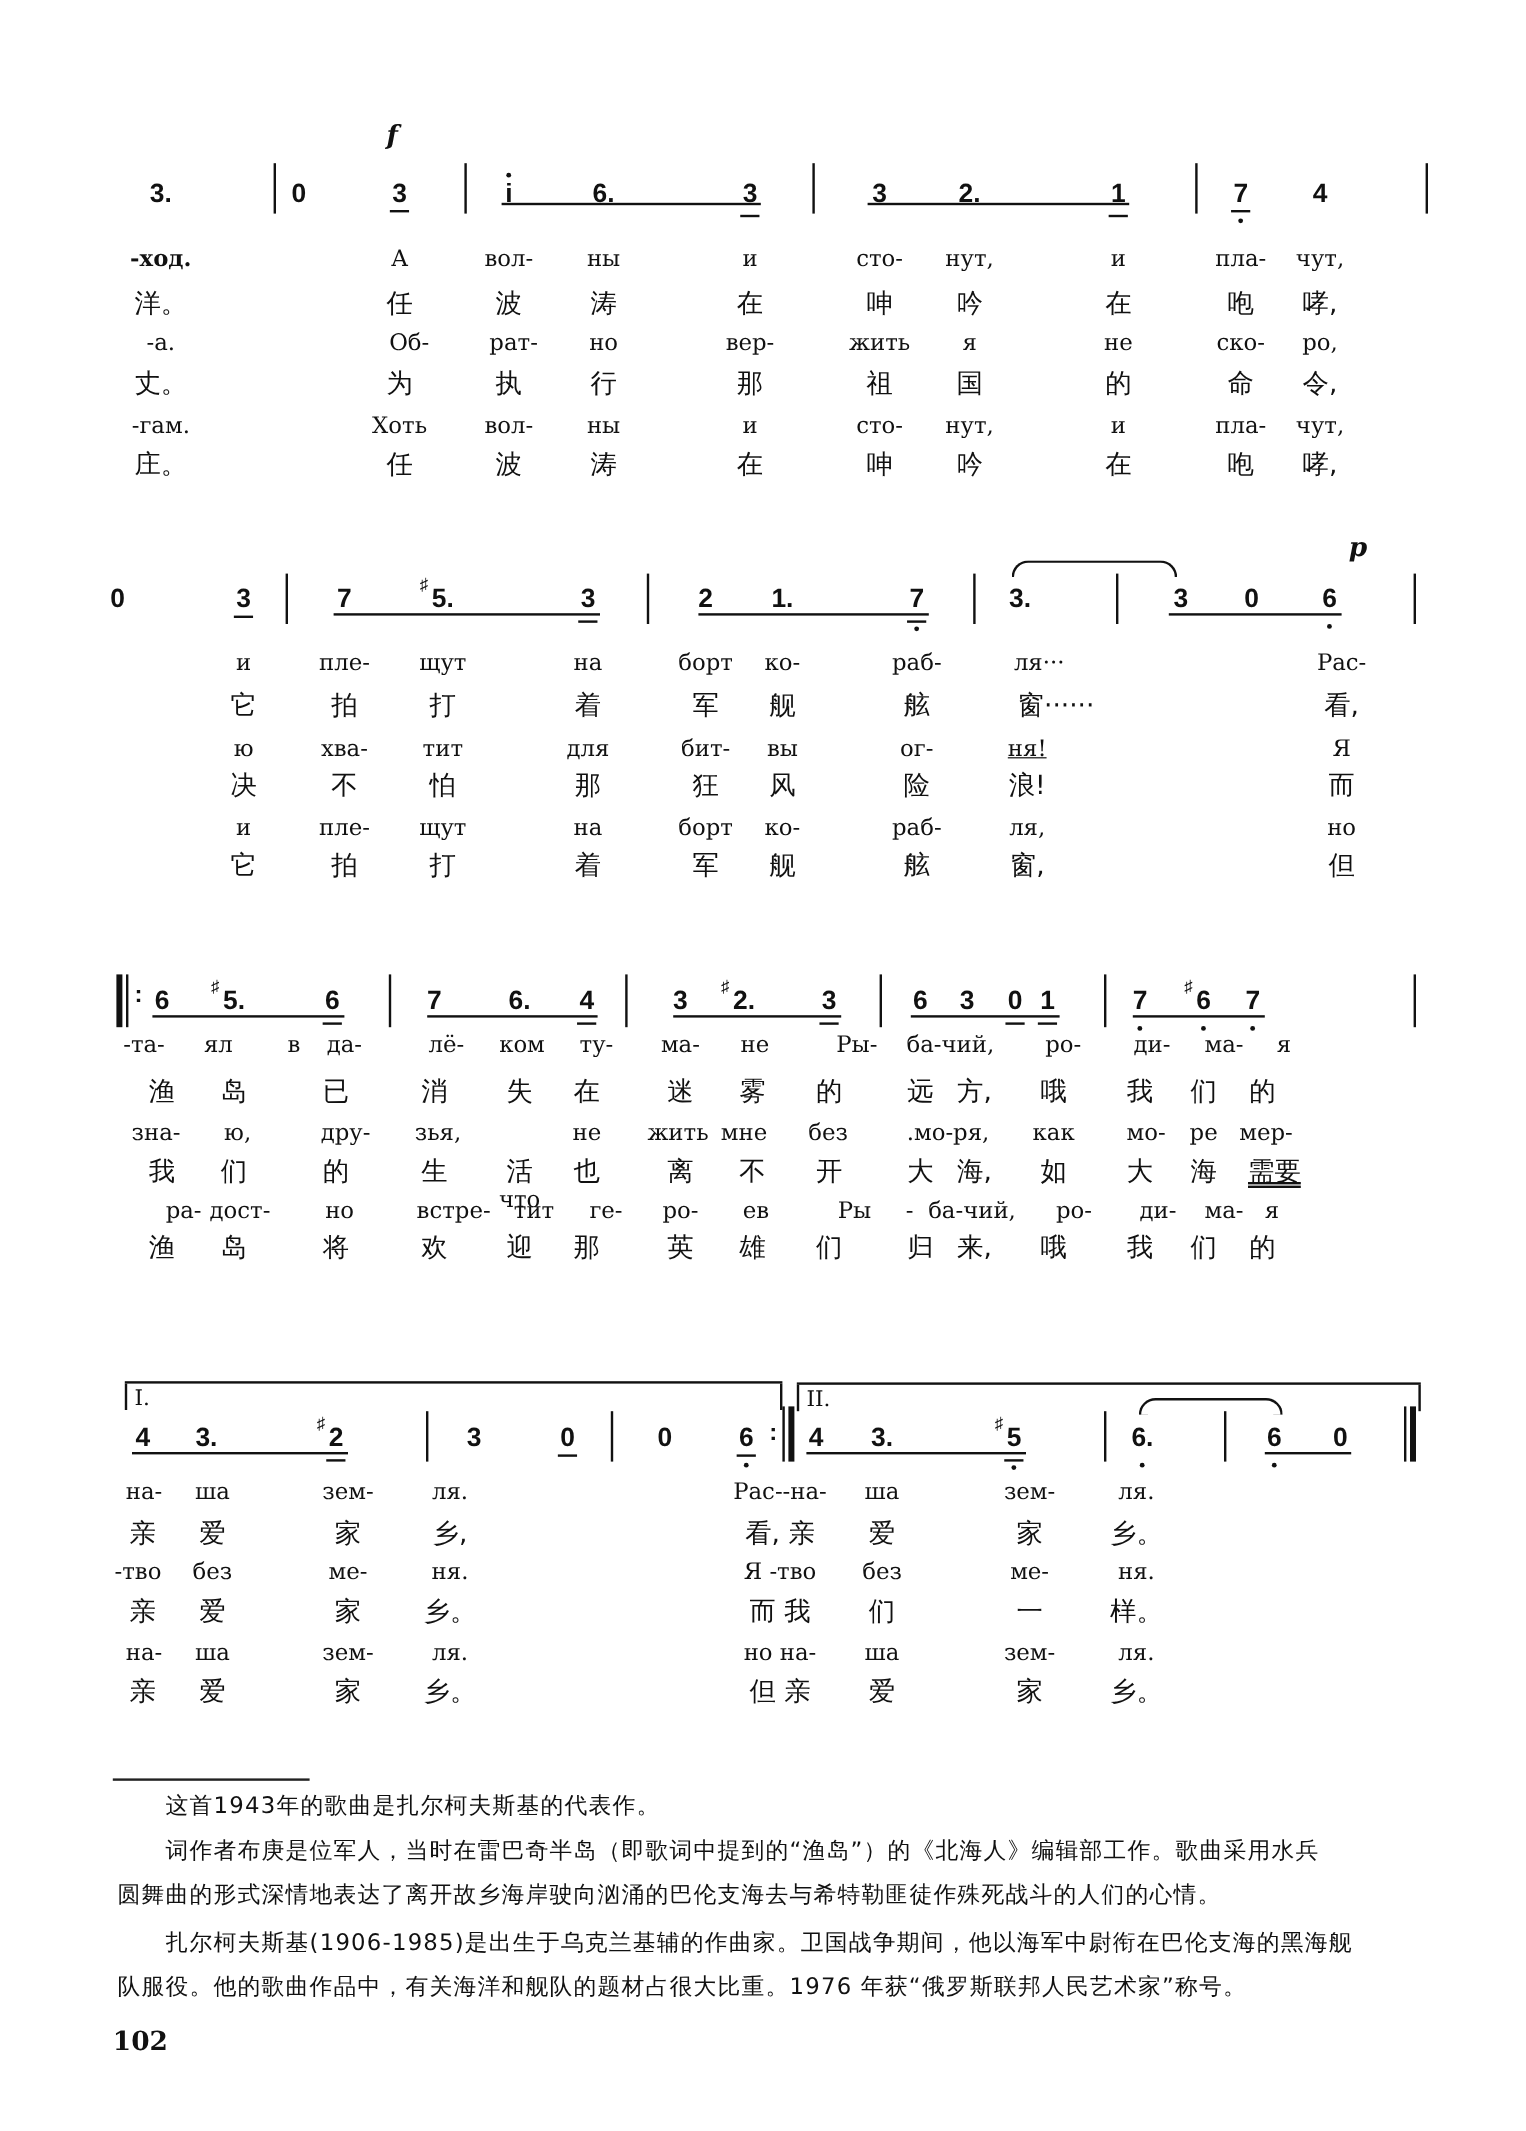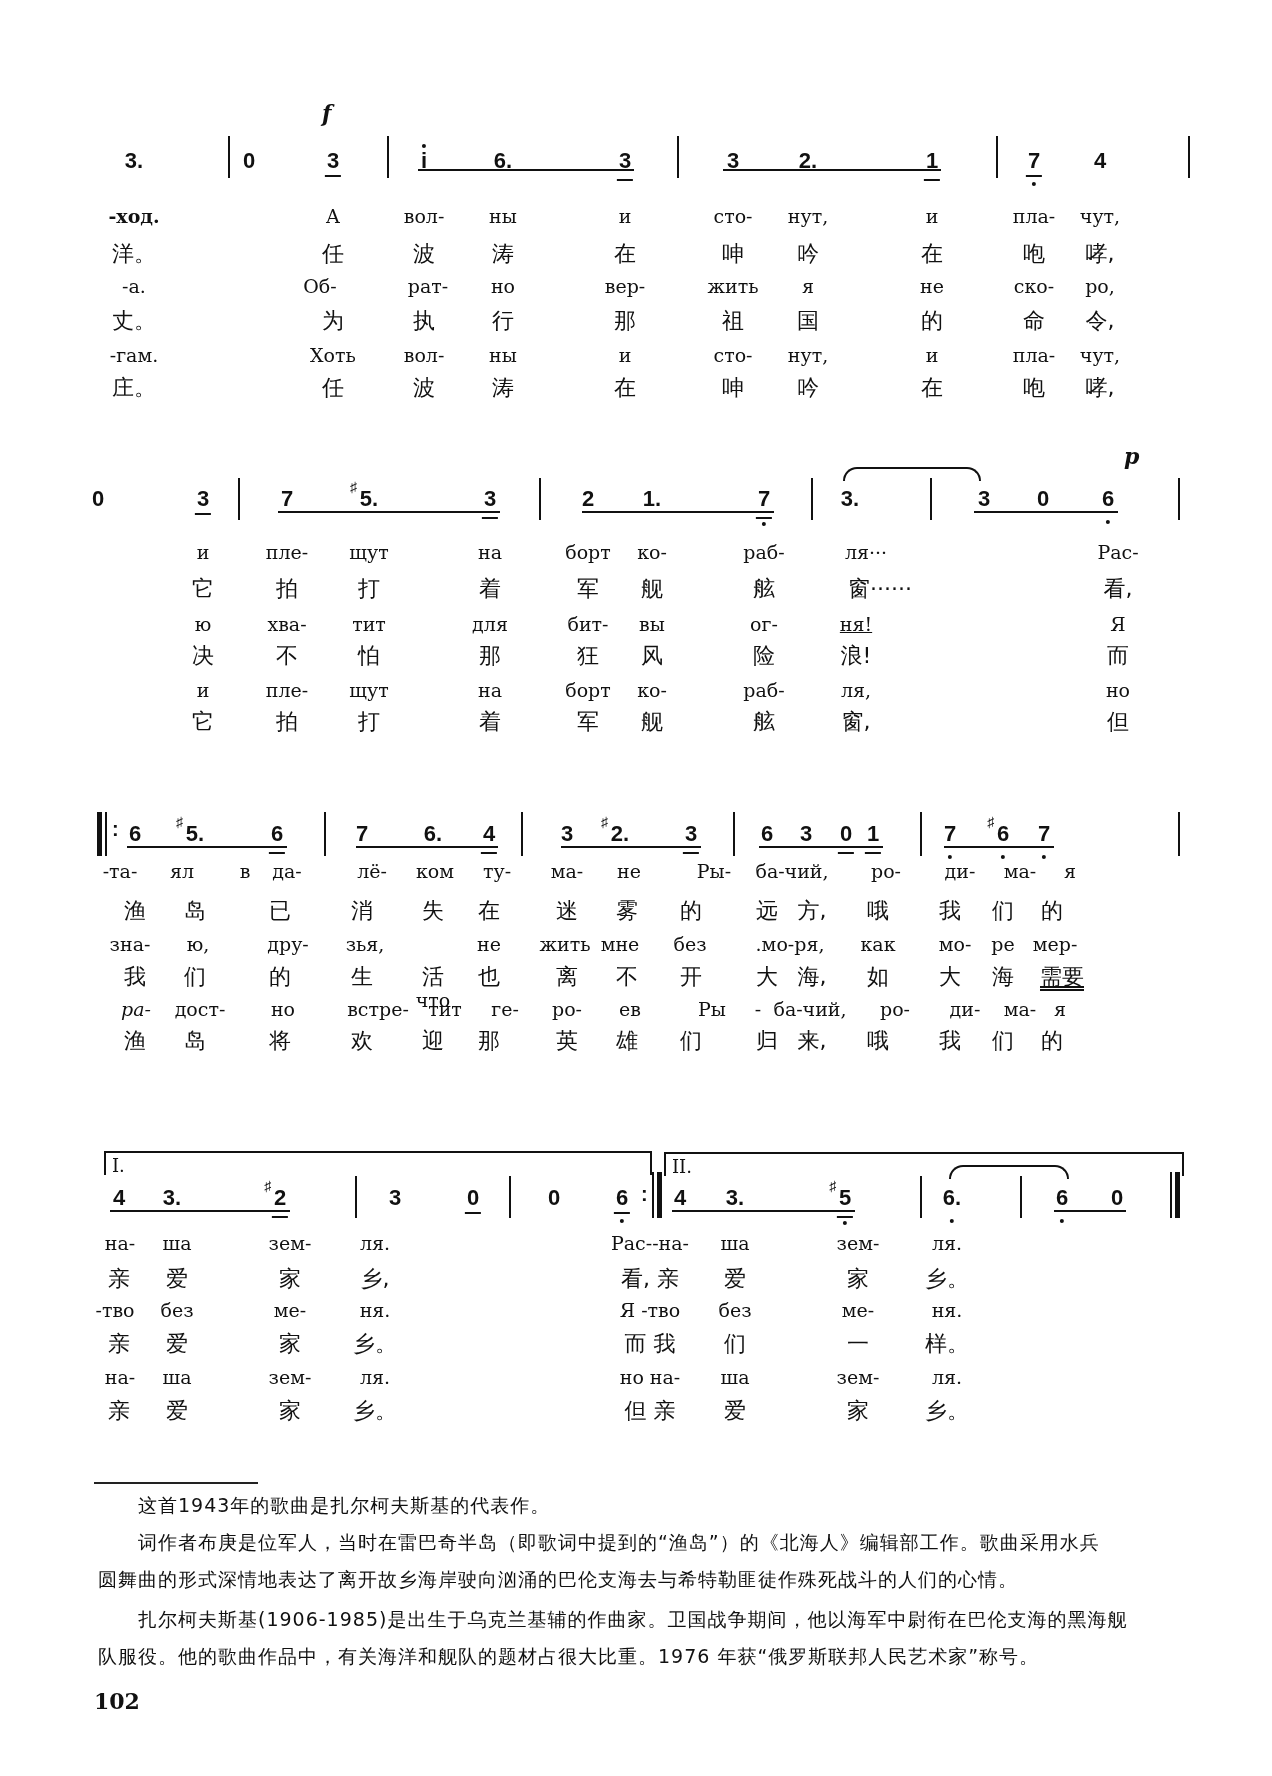--- a/index.html
+++ b/index.html
@@ -75,21 +75,21 @@
     <span class="lyr cn" style="left:503px;top:243px;">涛</span>
     <span class="lyr cn" style="left:625px;top:243px;">在</span>
     <span class="lyr cn" style="left:733px;top:243px;">呻</span>
     <span class="lyr cn" style="left:808px;top:243px;">吟</span>
     <span class="lyr cn" style="left:932px;top:243px;">在</span>
     <span class="lyr cn" style="left:1034px;top:243px;">咆</span>
     <span class="lyr cn" style="left:1100px;top:243px;">哮,</span>
   </div>
   <div>
     <span class="lyr" style="left:134px;top:277px;">-а.</span>
-    <span class="lyr" style="left:320px;top:277px;">Об-</span>
+    <span class="lyr" style="left:341px;top:277px;">Об-</span>
     <span class="lyr" style="left:428px;top:277px;">рат-</span>
     <span class="lyr" style="left:503px;top:277px;">но</span>
     <span class="lyr" style="left:625px;top:277px;">вер-</span>
     <span class="lyr" style="left:733px;top:277px;">жить</span>
     <span class="lyr" style="left:808px;top:277px;">я</span>
     <span class="lyr" style="left:932px;top:277px;">не</span>
     <span class="lyr" style="left:1034px;top:277px;">ско-</span>
     <span class="lyr" style="left:1100px;top:277px;">ро,</span>
   </div>
   <div>
@@ -319,21 +319,21 @@
     <span class="lyr cn" style="left:627px;top:966px;">不</span>
     <span class="lyr cn" style="left:691px;top:966px;">开</span>
     <span class="lyr cn" style="left:767px;top:966px;">大</span>
     <span class="lyr cn" style="left:812px;top:966px;">海,</span>
     <span class="lyr cn" style="left:878px;top:966px;">如</span>
     <span class="lyr cn" style="left:950px;top:966px;">大</span>
     <span class="lyr cn" style="left:1003px;top:966px;">海</span>
     <span class="lyr cn" style="left:1062px;top:966px;text-decoration:underline double;">需要</span>
   </div>
   <div>
-    <span class="lyr" style="left:136px;top:1000px;font-style:italic;">ра-</span>
+    <span class="lyr" style="left:153px;top:1000px;">ра-</span>
     <span class="lyr" style="left:200px;top:1000px;">дост-</span>
     <span class="lyr" style="left:283px;top:1000px;">но</span>
     <span class="lyr" style="left:378px;top:1000px;">встре-</span>
     <span class="lyr" style="left:445px;top:1000px;">тит</span>
     <span class="lyr" style="left:505px;top:1000px;">ге-</span>
     <span class="lyr" style="left:567px;top:1000px;">ро-</span>
     <span class="lyr" style="left:630px;top:1000px;">ев</span>
     <span class="lyr" style="left:712px;top:1000px;">Ры</span>
     <span class="lyr" style="left:758px;top:1000px;">-</span>
     <span class="lyr" style="left:810px;top:1000px;">ба-чий,</span>

